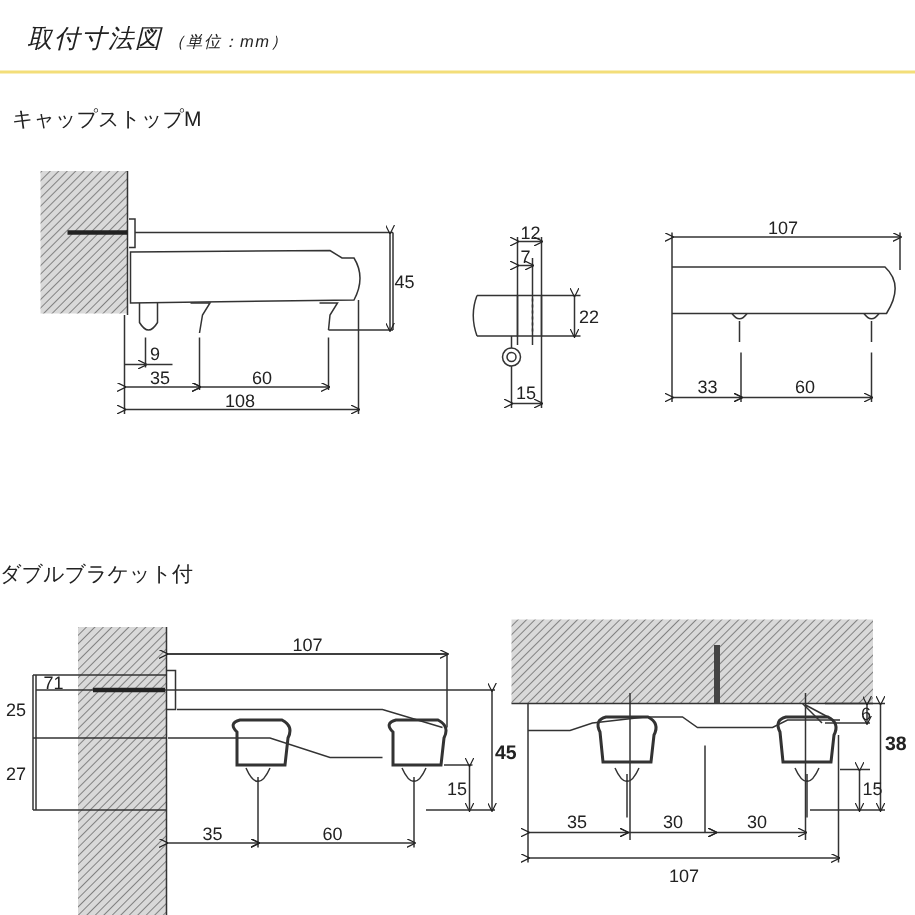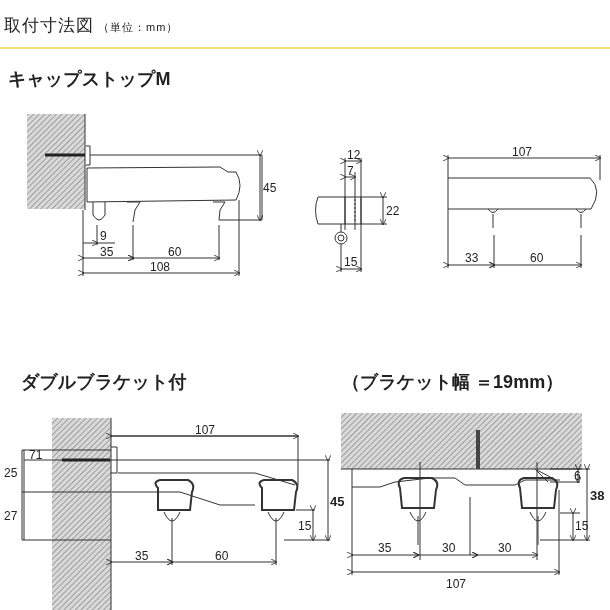--- a/index.html
+++ b/index.html
@@ -1,38 +1,37 @@
 <!DOCTYPE html>
 <html><head>
 <meta charset="utf-8">
 <style>
   html,body{margin:0;padding:0;background:#fff;}
   body{width:610px;height:610px;position:relative;overflow:hidden;font-family:"Liberation Sans",sans-serif;color:#222;}
-  .title{position:absolute;left:4px;top:14px;font-size:17px;letter-spacing:1px;color:#222;}
+  .title{position:absolute;left:18px;top:14px;font-size:17px;letter-spacing:1px;color:#222;font-style:italic;}
   .title .unit{font-size:11px;margin-left:4px;}
   .rule{position:absolute;left:0;top:47px;width:610px;height:2px;background:#f3de79;}
-  .sec{position:absolute;font-size:18px;font-weight:bold;color:#222;line-height:19px;}
+  .sec{position:absolute;font-size:14px;font-weight:normal;color:#222;line-height:19px;}
   svg{position:absolute;left:0;top:0;}
   .dim{font-family:"Liberation Sans",sans-serif;font-size:12px;fill:#222;}
   .dimb{font-family:"Liberation Sans",sans-serif;font-size:13px;fill:#222;font-weight:bold;}
 </style>
 </head>
 <body>
 
 <div class="title">
   <span>取付寸法図</span><span class="unit">（単位：mm）</span>
 </div>
 <div class="rule"></div>
 
 <div class="sec" style="left:8px;top:70px;">キャップストップM</div>
-<div class="sec" style="left:21px;top:373px;">
+<div class="sec" style="left:0;top:373px;">
   <div>ダブルブラケット付</div>
 </div>
 <div class="sec" style="left:342px;top:373px;">
-  <div>（ブラケット幅 ＝19mm）</div>
 </div>
 
 <svg width="610" height="610" viewBox="0 0 610 610">
   <defs>
     <pattern id="hatch" width="4" height="4" patternUnits="userSpaceOnUse" patternTransform="rotate(45)">
       <rect width="4" height="4" fill="#d9d9d9"></rect>
       <line x1="0" y1="0" x2="0" y2="4" stroke="#777" stroke-width="1.2"></line>
     </pattern>
     <marker id="arr" markerWidth="6" markerHeight="6" refX="5" refY="3" orient="auto">
       <path d="M0,0 L6,3 L0,6" fill="none" stroke="#222" stroke-width="0.8"></path>

